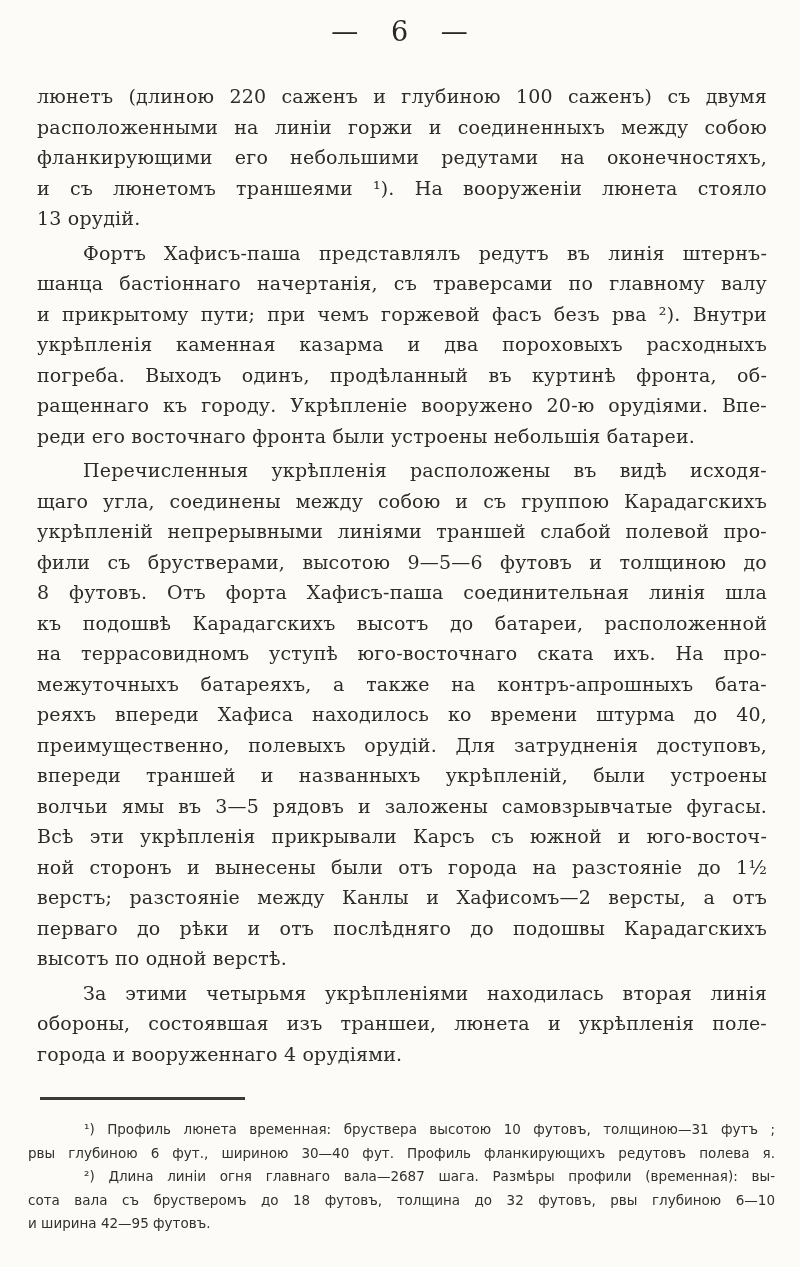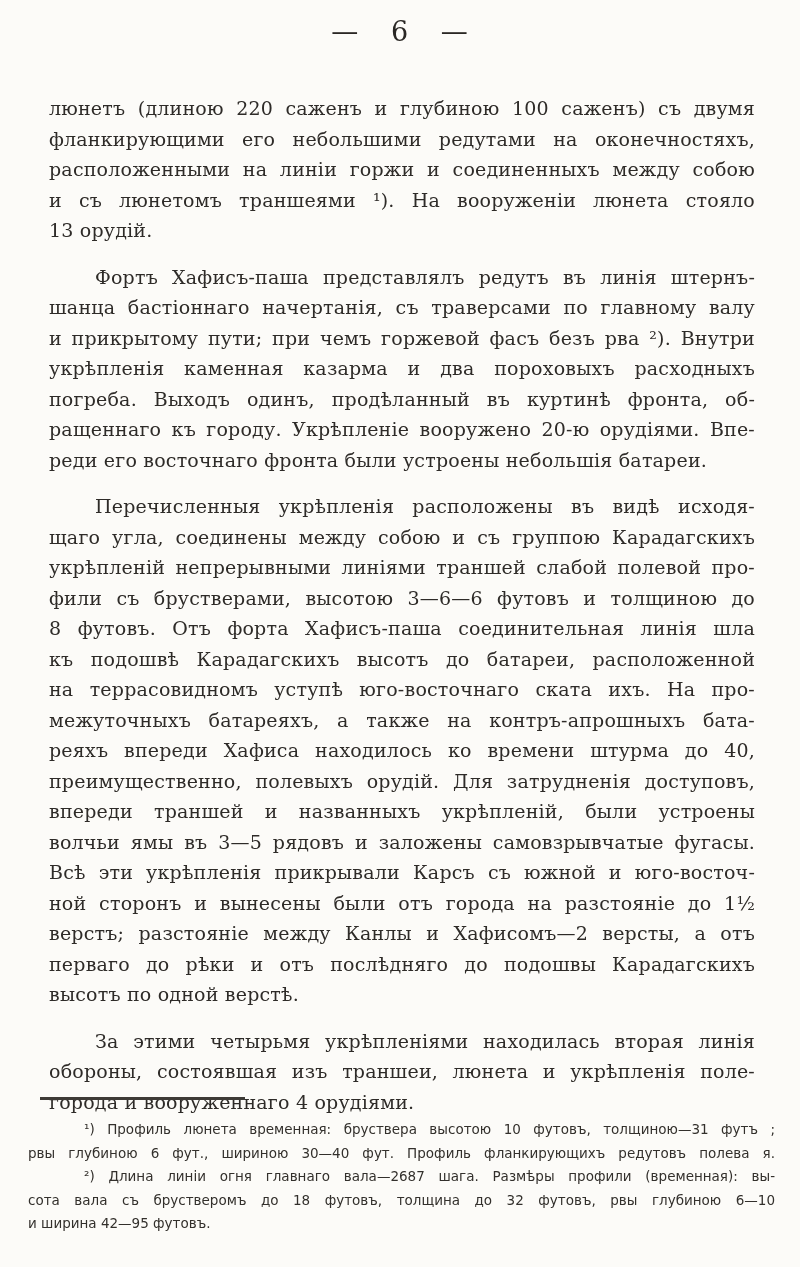--- a/index.html
+++ b/index.html
@@ -22,21 +22,21 @@
     letter-spacing: 1px;
     word-spacing: 22px;
     color: #2a2724;
   }
   .body-block {
     position: absolute;
     left: 33px;
     top: 77px;
     width: 738px;
   }
-  .para { margin: 16px; }
+  .para { margin: 4px; }
   .line {
     height: 30.5px;
     line-height: 30.5px;
     font-size: 19px;
     letter-spacing: 0.2px;
     text-align: justify;
     text-align-last: justify;
     white-space: nowrap-none;
     overflow: hidden;
   }
@@ -73,41 +73,41 @@
 <body>
 
 <div class="page">
 
   <div class="pageno">— 6 —</div>
 
   <div class="body-block">
 
     <div class="para">
       <div class="line">люнетъ (длиною 220 саженъ и глубиною 100 саженъ) съ двумя</div>
+      <div class="line">расположенными на линіи горжи и соединенныхъ между собою</div>
       <div class="line">фланкирующими его небольшими редутами на оконечностяхъ,</div>
-      <div class="line">расположенными на линіи горжи и соединенныхъ между собою</div>
       <div class="line">и съ люнетомъ траншеями ¹). На вооруженіи люнета стояло</div>
       <div class="line last">13 орудій.</div>
     </div>
 
     <div class="para indent">
       <div class="line">Фортъ Хафисъ-паша представлялъ редутъ въ линія штернъ-</div>
       <div class="line">шанца бастіоннаго начертанія, съ траверсами по главному валу</div>
       <div class="line">и прикрытому пути; при чемъ горжевой фасъ безъ рва ²). Внутри</div>
       <div class="line">укрѣпленія каменная казарма и два пороховыхъ расходныхъ</div>
       <div class="line">погреба. Выходъ одинъ, продѣланный въ куртинѣ фронта, об-</div>
       <div class="line">ращеннаго къ городу. Укрѣпленіе вооружено 20-ю орудіями. Впе-</div>
       <div class="line last">реди его восточнаго фронта были устроены небольшія батареи.</div>
     </div>
 
     <div class="para indent">
       <div class="line">Перечисленныя укрѣпленія расположены въ видѣ исходя-</div>
       <div class="line">щаго угла, соединены между собою и съ группою Карадагскихъ</div>
       <div class="line">укрѣпленій непрерывными линіями траншей слабой полевой про-</div>
-      <div class="line">фили съ брустверами, высотою 3—6—6 футовъ и толщиною до</div>
+      <div class="line">фили съ брустверами, высотою 9—5—6 футовъ и толщиною до</div>
       <div class="line">8 футовъ. Отъ форта Хафисъ-паша соединительная линія шла</div>
       <div class="line">къ подошвѣ Карадагскихъ высотъ до батареи, расположенной</div>
       <div class="line">на террасовидномъ уступѣ юго-восточнаго ската ихъ. На про-</div>
       <div class="line">межуточныхъ батареяхъ, а также на контръ-апрошныхъ бата-</div>
       <div class="line">реяхъ впереди Хафиса находилось ко времени штурма до 40,</div>
       <div class="line">преимущественно, полевыхъ орудій. Для затрудненія доступовъ,</div>
       <div class="line">впереди траншей и названныхъ укрѣпленій, были устроены</div>
       <div class="line">волчьи ямы въ 3—5 рядовъ и заложены самовзрывчатые фугасы.</div>
       <div class="line">Всѣ эти укрѣпленія прикрывали Карсъ съ южной и юго-восточ-</div>
       <div class="line">ной сторонъ и вынесены были отъ города на разстояніе до 1½</div>

